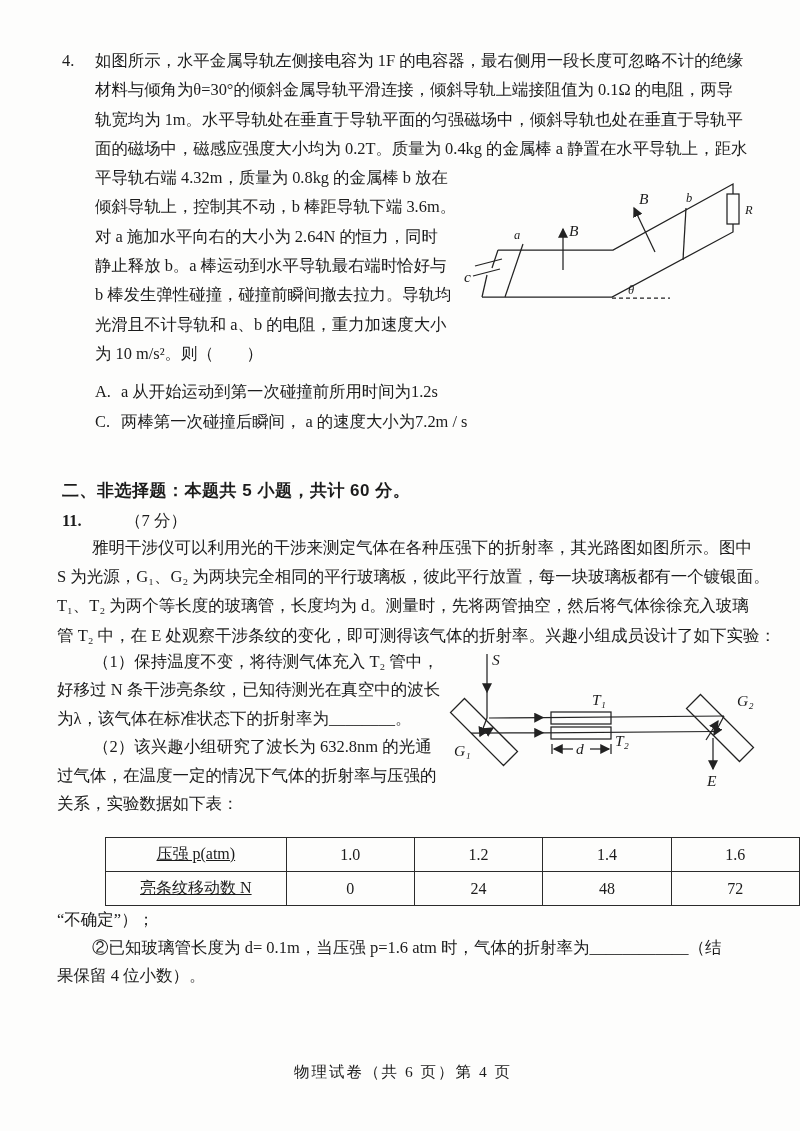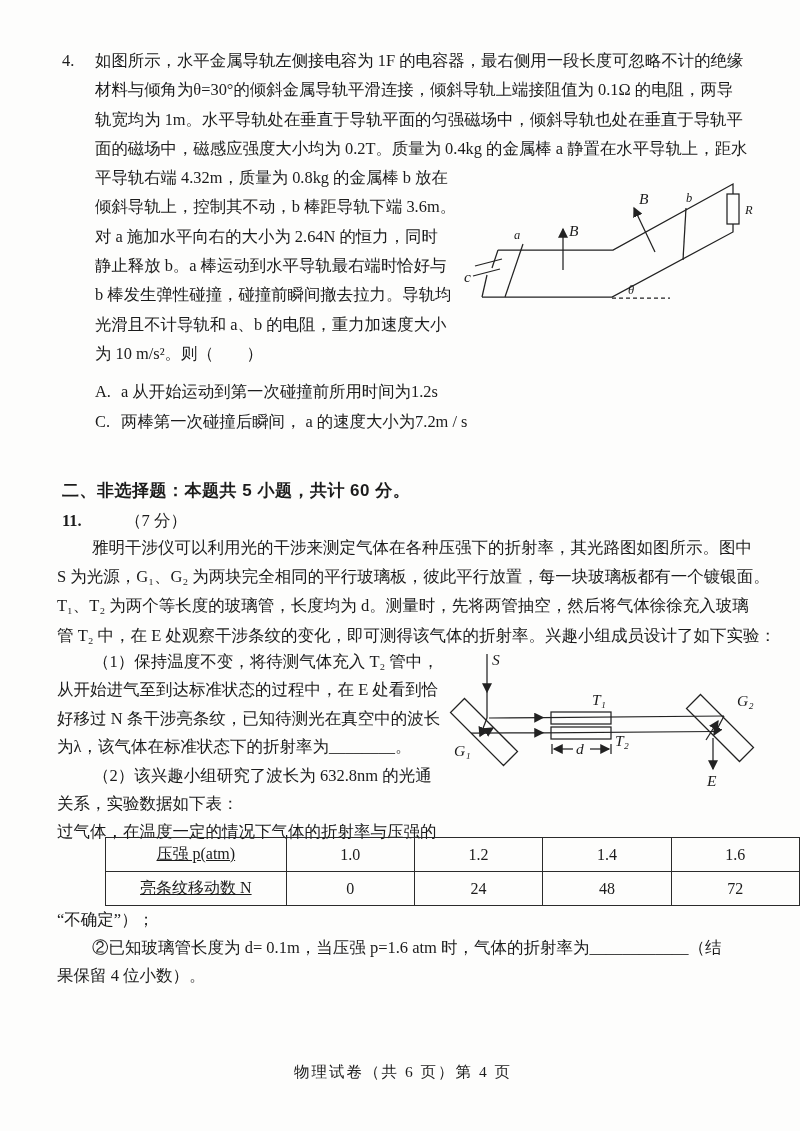--- a/index.html
+++ b/index.html
@@ -117,26 +117,25 @@
 
   <div class="abs q11intro">
     <div class="line indent35">雅明干涉仪可以利用光的干涉来测定气体在各种压强下的折射率，其光路图如图所示。图中</div>
     <div class="line">S 为光源，G₁、G₂ 为两块完全相同的平行玻璃板，彼此平行放置，每一块玻璃板都有一个镀银面。</div>
     <div class="line">T₁、T₂ 为两个等长度的玻璃管，长度均为 d。测量时，先将两管抽空，然后将气体徐徐充入玻璃</div>
     <div class="line">管 T₂ 中，在 E 处观察干涉条纹的变化，即可测得该气体的折射率。兴趣小组成员设计了如下实验：</div>
   </div>
 
   <div class="abs q11part">
     <div class="line indent36">（1）保持温度不变，将待测气体充入 T₂ 管中，</div>
-    <div class="line">从开始进气至到达标准状态的过程中，在 E 处看到恰</div>
     <div class="line">好移过 N 条干涉亮条纹，已知待测光在真空中的波长</div>
     <div class="line">为λ，该气体在标准状态下的折射率为________。</div>
     <div class="line indent36">（2）该兴趣小组研究了波长为 632.8nm 的光通</div>
+    <div class="line">过气体，在温度一定的情况下气体的折射率与压强的</div>
     <div class="line">关系，实验数据如下表：</div>
-    <div class="line">过气体，在温度一定的情况下气体的折射率与压强的</div>
   </div>
 
   <div class="fig" style="left:448px;top:652px;width:335px;height:150px;">
     <svg width="335" height="150" viewBox="0 0 335 150">
       <defs>
         <marker id="ah2" markerWidth="9" markerHeight="8" refX="7" refY="4" orient="auto">
           <path d="M0,0 L8,4 L0,8 Z" style="fill:#222;stroke:none;"></path>
         </marker>
       </defs>
 

